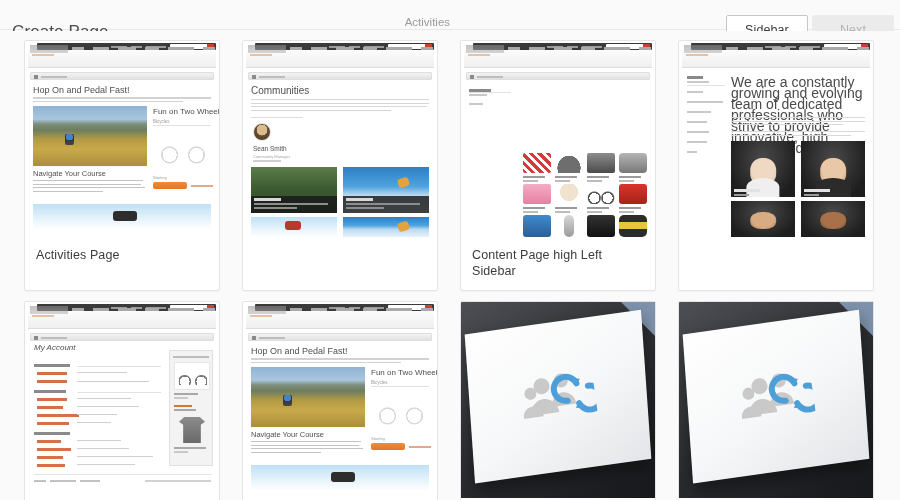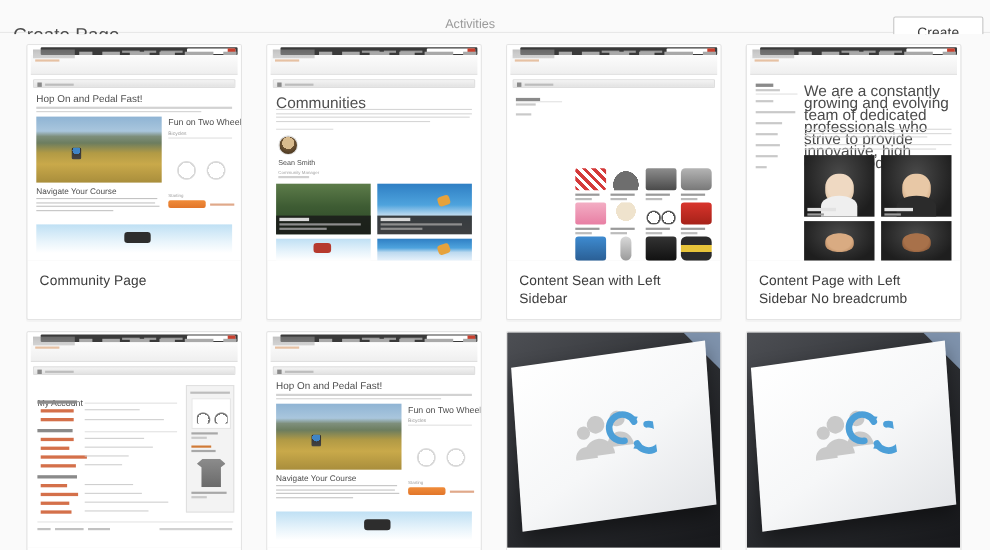--- a/index.html
+++ b/index.html
@@ -300,21 +300,22 @@
     <span class="step-label">Activities</span>
   </div>
   <div class="step-rail">
     <span class="dot-filled"></span>
     <span class="dash-track"></span>
     <span class="dot-hollow"></span>
   </div>
 </div>
 
 <div class="header-actions">
-  <button class="btn btn-cancel">Create</button>
+  <button class="btn btn-cancel">Sidebar</button>
+  <button class="btn btn-next">Next</button>
 </div>
 
 <div class="grid-scroll">
 <div class="grid">
 
   <div class="card">
     <div class="card-thumb">
       <div class="site">
         <div class="site-utility">
           <span class="util-txt"></span>
@@ -355,21 +356,21 @@
 
         <div style="position:absolute; left:128px; top:134px; font-size:4px; color:#a0a0a0;">Starting</div>
         <div class="btn-cta" style="left:128px; top:141px; width:34px;"></div>
         <i class="tl-line" style="left:166px; top:144px; width:22px; height:1.5px; background:#e0a98a;"></i>
 
         <div class="ph photo-sky" style="left:8px; top:163px; width:178px; height:26px;">
           <i style="position:absolute; left:45%; top:28%; width:24px; height:10px; background:#2d2d2d; border-radius:3px;"></i>
         </div>
       </div>
     </div>
-    <div class="card-title">Community Page</div>
+    <div class="card-title">Activities Page</div>
   </div>
 
   <div class="card">
     <div class="card-thumb">
       <div class="site">
         <div class="site-utility">
           <span class="util-txt"></span>
               <span class="util-txt" style="width:11px"></span>
               <span class="util-txt" style="width:20px"></span>
           <span class="util-search"></span>
@@ -379,21 +380,21 @@
         <div class="site-nav">
           <i class="nav-i" style="width:12px"></i>
               <i class="nav-i" style="width:16px"></i>
           <i class="nav-i" style="width:18px"></i>
               <i class="nav-i" style="width:14px"></i>
           <i class="nav-i" style="width:26px"></i>
               <i class="nav-i" style="width:12px"></i>
         </div>
         <div class="site-breadcrumb"></div>
 
-        <div class="h-title" style="left:8px; top:44px; font-size:14px;">Communities</div>
+        <div class="h-title" style="left:8px; top:44px; font-size:10px;">Communities</div>
         <i class="tl-line" style="left:8px; top:58px; width:178px; height:1.3px; background:#d6d6d6;"></i>
         <i class="tl-line" style="left:8px; top:61.5px; width:178px; height:1.3px; background:#d6d6d6;"></i>
         <i class="tl-line" style="left:8px; top:65px;  width:176px; height:1.3px; background:#d6d6d6;"></i>
         <i class="tl-line" style="left:8px; top:68.5px; width:140px; height:1.3px; background:#d6d6d6;"></i>
         <i class="tl-line" style="left:8px; top:76px; width:52px; height:1.3px; background:#dedede;"></i>
 
         <div style="position:absolute; left:10px; top:82px; width:18px; height:18px; border-radius:50%;
                     background: radial-gradient(circle at 50% 38%, #d8bb8e 0 42%, #6b5132 43%, #3a2c1a 100%);
                     border:1px solid #e3e3e3;"></div>
         <div style="position:absolute; left:10px; top:104px; font-size:6.5px; color:#4f4f4f;">Sean Smith</div>
@@ -498,21 +499,21 @@
           <div class="prod-img" style="height:22px; background: linear-gradient(#d9d9d9,#9a9a9a); border-radius:5px; width:10px; margin:0 auto;"></div>
         </div>
         <div class="prod-cell" style="left:126px; top:174px; width:28px;">
           <div class="prod-img" style="height:22px; background: linear-gradient(#333,#111); border-radius:3px;"></div>
         </div>
         <div class="prod-cell" style="left:158px; top:174px; width:28px;">
           <div class="prod-img" style="height:22px; background: linear-gradient(#2b2b2b 0 34%, #e8c43a 34% 62%, #2b2b2b 62% 100%); border-radius:5px;"></div>
         </div>
       </div>
     </div>
-    <div class="card-title">Content Sean with Left Sidebar</div>
+    <div class="card-title">Content Page high Left Sidebar</div>
   </div>
 
   <div class="card">
     <div class="card-thumb">
       <div class="site">
         <div class="site-utility">
           <span class="util-txt"></span>
               <span class="util-txt" style="width:11px"></span>
               <span class="util-txt" style="width:20px"></span>
           <span class="util-search"></span>
@@ -559,21 +560,20 @@
               <i class="rl"></i>
         </div>
         <div class="person" style="left:52px; top:160px; width:64px; height:36px;">
           <i class="face" style="background: radial-gradient(ellipse at 50% 34%, #d9ab82 0 60%, #a8774f 100%);"></i>
         </div>
         <div class="person" style="left:122px; top:160px; width:64px; height:36px;">
           <i class="face" style="background: radial-gradient(ellipse at 50% 34%, #a8714a 0 60%, #7a4a2c 100%);"></i>
         </div>
       </div>
     </div>
-    <div class="card-title">Content Page with Left Sidebar No breadcrumb</div>
   </div>
 
   <div class="card">
     <div class="card-thumb">
       <div class="site">
         <div class="site-utility">
           <span class="util-txt"></span>
               <span class="util-txt" style="width:11px"></span>
               <span class="util-txt" style="width:20px"></span>
           <span class="util-search"></span>
@@ -583,21 +583,21 @@
         <div class="site-nav">
           <i class="nav-i" style="width:12px"></i>
               <i class="nav-i" style="width:16px"></i>
           <i class="nav-i" style="width:18px"></i>
               <i class="nav-i" style="width:14px"></i>
           <i class="nav-i" style="width:26px"></i>
               <i class="nav-i" style="width:12px"></i>
         </div>
         <div class="site-breadcrumb"></div>
 
-        <div class="h-title" style="left:9px; top:60px; font-size:8px;">My Account</div>
+        <div class="h-title" style="left:9px; top:41px; font-size:8px;font-style:italic;">My Account</div>
 
         <i class="sb-hdr" style="left:9px; top:62px; width:36px;"></i>
         <i class="sb-link" style="left:12px; top:70px; width:30px;"></i>
         <i class="sb-link" style="left:12px; top:78px; width:30px;"></i>
         <i class="tl-line" style="left:52px; top:70px; width:50px; height:1.2px; background:#cfcfcf;"></i>
         <i class="tl-line" style="left:52px; top:79px; width:72px; height:1.2px; background:#cfcfcf;"></i>
         <i class="tl-line" style="left:52px; top:64px; width:84px; height:1px; background:#e2e2e2;"></i>
 
         <i class="sb-hdr" style="left:9px; top:88px; width:32px;"></i>
         <i class="sb-link" style="left:12px; top:96px; width:30px;"></i>

